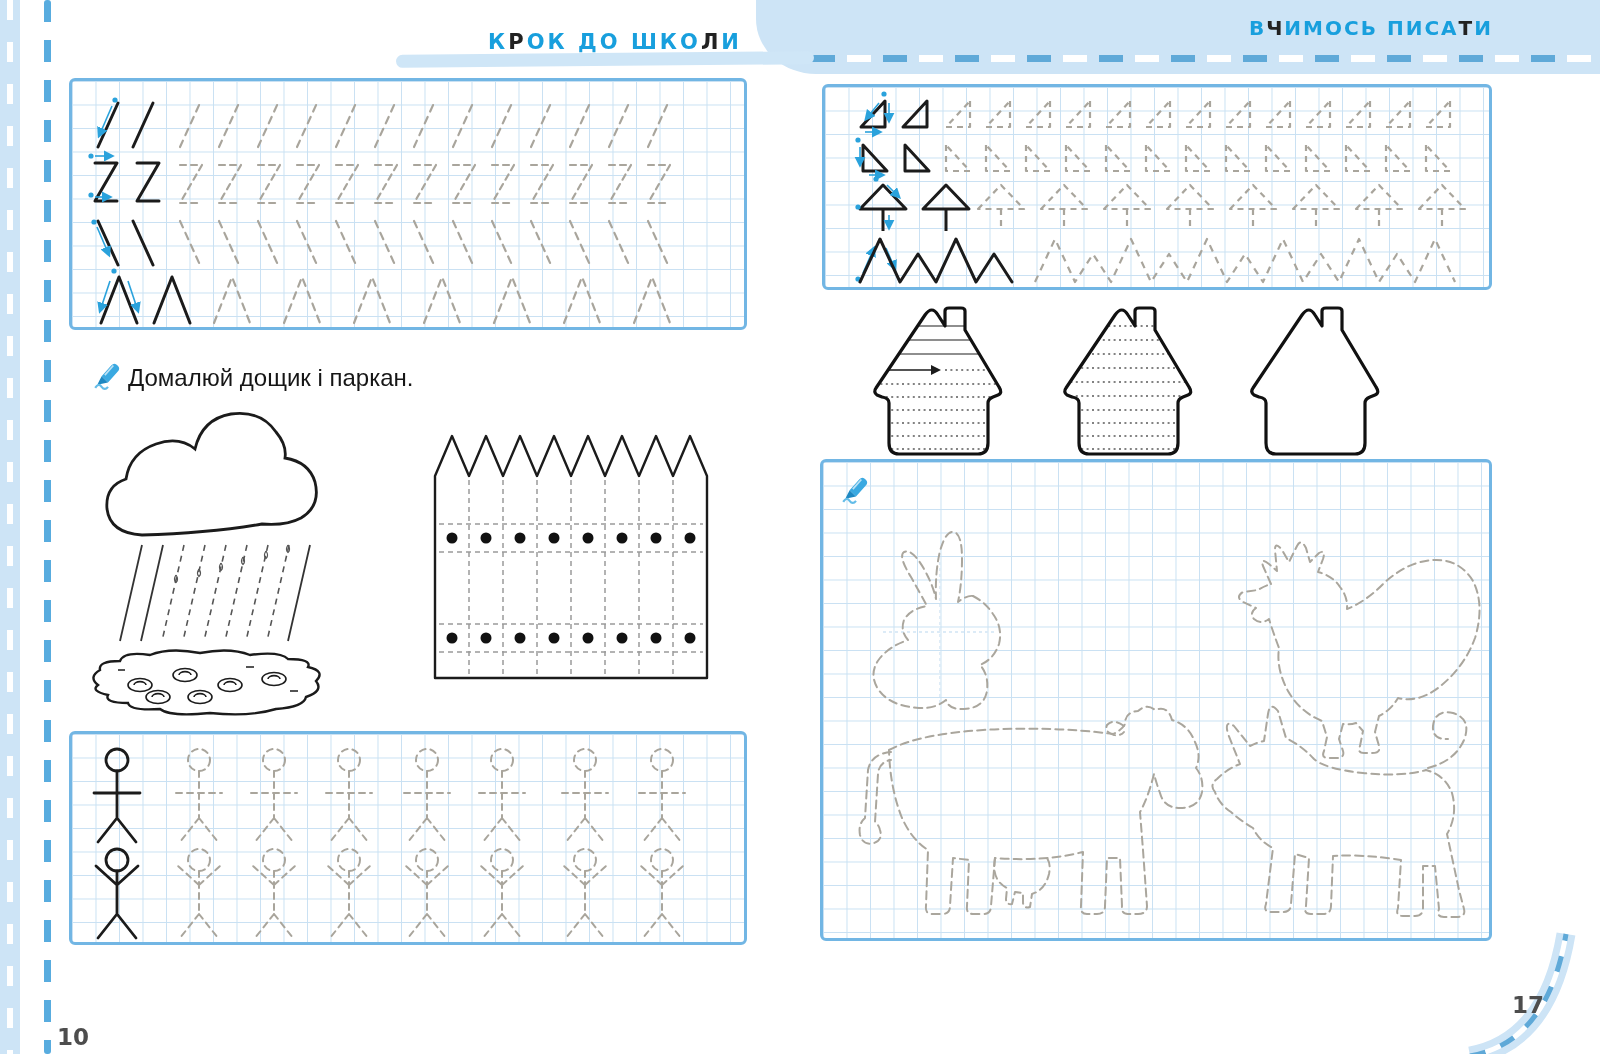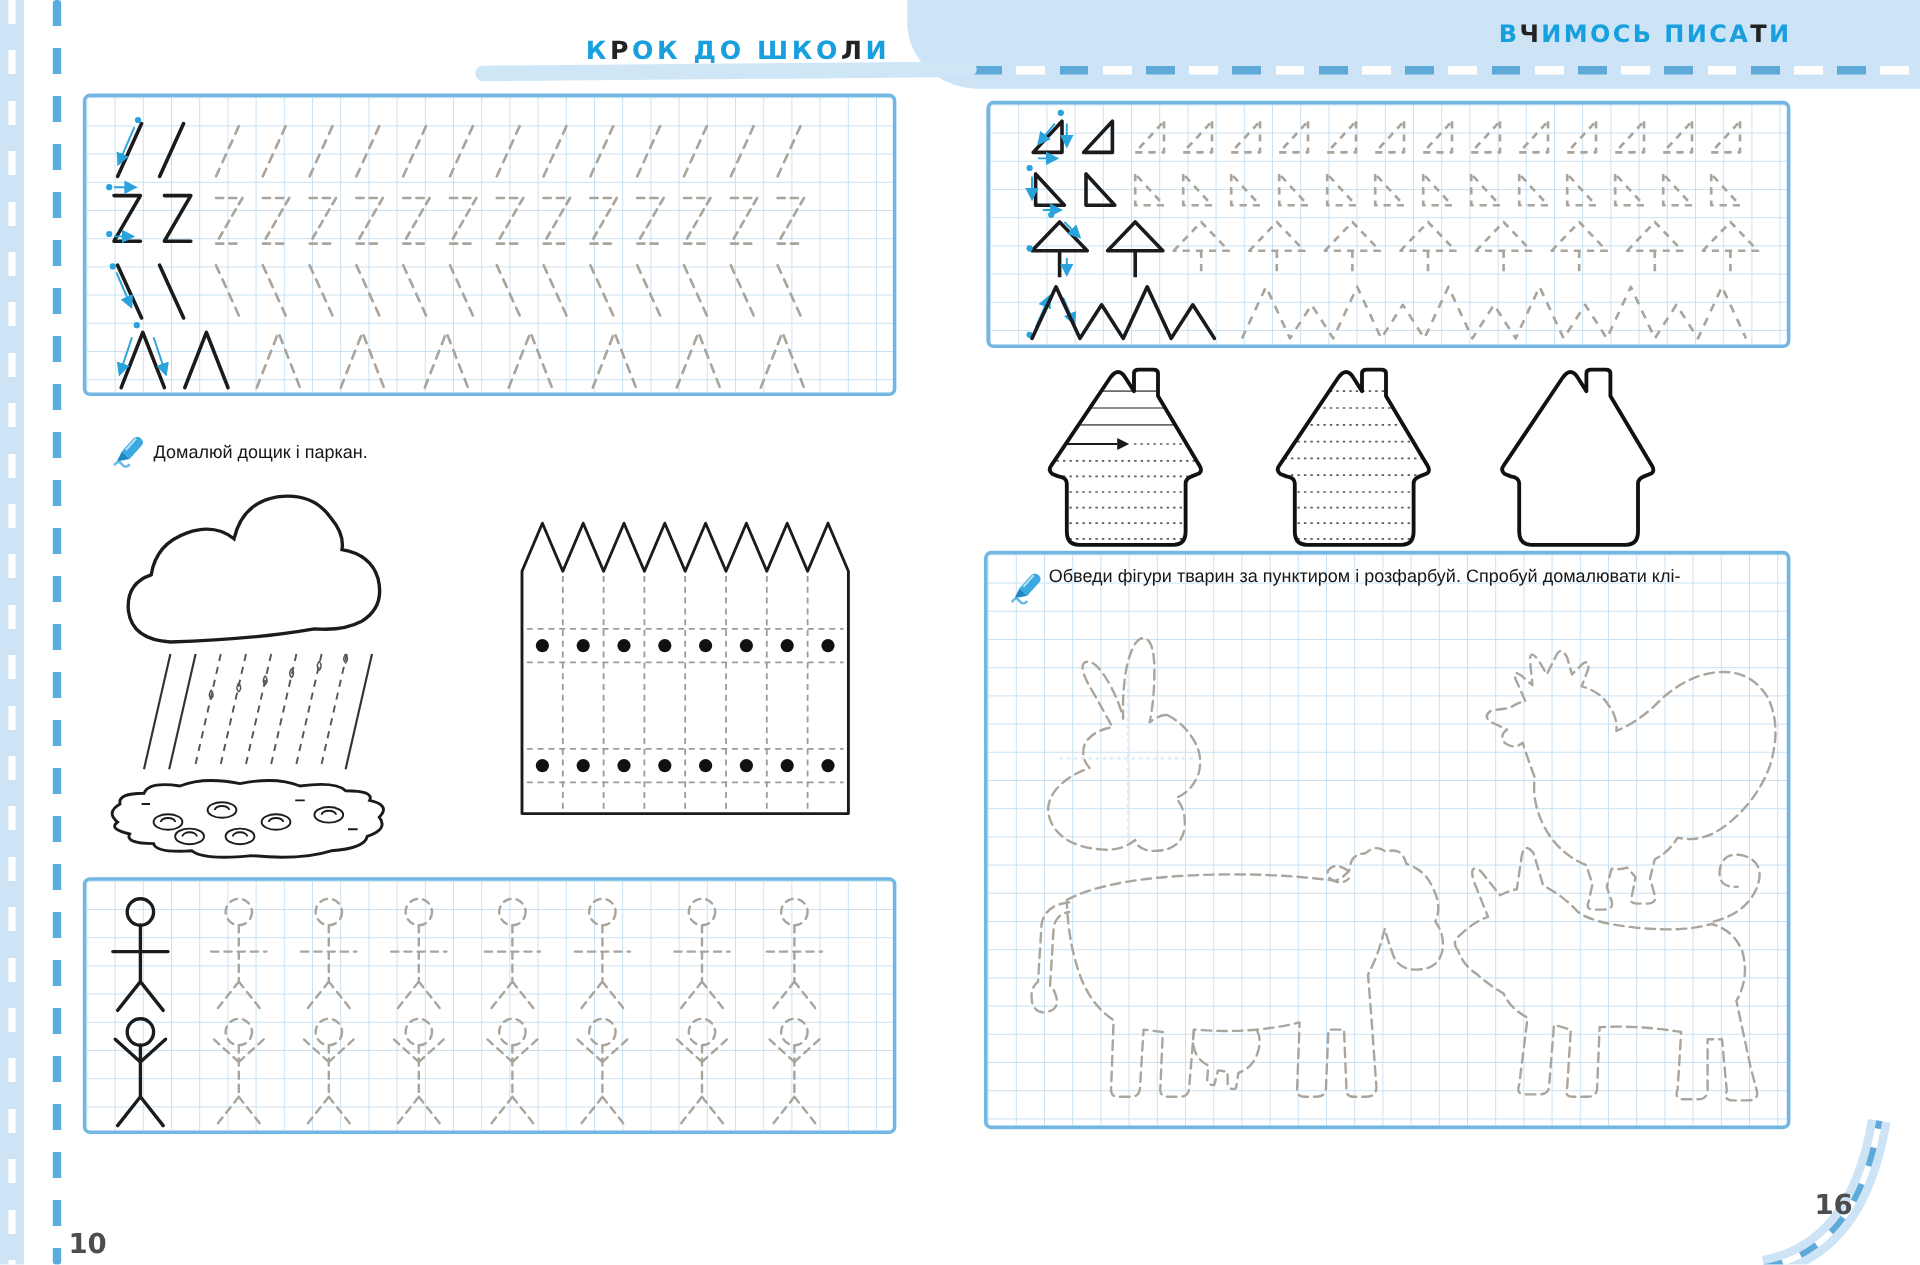--- a/index.html
+++ b/index.html
@@ -6,21 +6,21 @@
   .sheet{position:relative;width:1600px;height:1054px;background:#fff;overflow:hidden;font-family:"Liberation Sans",sans-serif;}
   .abs{position:absolute;}
   .panel{position:absolute;border:3px solid #72b6e4;border-radius:6px;background-color:#fff;
          background-image:linear-gradient(to right,#c9e1f3 1px,transparent 1px),
                           linear-gradient(to bottom,#c9e1f3 1px,transparent 1px);
          background-size:23.5px 23.5px;}
   .panel svg{position:absolute;left:0;top:0;}
   .hdr{position:absolute;font-family:"DejaVu Sans",sans-serif;font-weight:bold;font-size:21px;
        letter-spacing:3px;color:#189fdd;white-space:nowrap;}
   .hdr .k{color:#222;}
-  .task{position:absolute;font-size:15px;color:#161616;line-height:27px;}
+  .task{position:absolute;font-size:24px;color:#161616;line-height:27px;}
   .pnum{position:absolute;font-family:"DejaVu Sans",sans-serif;font-weight:bold;font-size:23px;color:#4d4d4d;}
   .band-left{position:absolute;left:0;top:0;width:20px;height:1054px;background:#cde4f6;}
   .band-left-dashes{position:absolute;left:7px;top:0;width:6px;height:100%;
        background:repeating-linear-gradient(180deg,#fff 0 20px,transparent 20px 42px);}
   .edge-dashes{position:absolute;left:44px;top:0;width:7px;height:1054px;
        background:repeating-linear-gradient(180deg,#58acdf 0 22px,transparent 22px 40px);border-radius:3px;}
   .band-top{position:absolute;left:756px;top:0;width:844px;height:74px;background:#cde4f6;
        border-bottom-left-radius:60px 55px;}
   .band-top-dashes{position:absolute;left:775px;top:55px;width:825px;height:7px;border-radius:4px;
        background:repeating-linear-gradient(90deg,#fff 0 24px,transparent 24px 36px,#5fa9d8 36px 60px,transparent 60px 72px);}
@@ -379,18 +379,17 @@
     </svg>
   </div>
 
   <svg class="abs" style="left:840px;top:472px;" width="32" height="32" viewBox="0 0 30 30">
     <path d="M9,17 L18,7 Q21,4 24,7 Q27,10 24,13 L15,23 Z" fill="#3aa9e1"></path>
     <path d="M12,16 L20,7" stroke="rgba(255,255,255,0.65)" stroke-width="1.6" fill="none"></path>
     <path d="M9,17 L15,23 L5,25 Z" fill="#1e88c2"></path>
     <path d="M3,28 Q6,23 9,27 T15,27" stroke="#63bce8" stroke-width="2" fill="none"></path>
   </svg>
   <div class="task" style="left:874px;top:467px;width:610px;">
-    <div>Обведи фігури тварин за пунктиром і розфарбуй. Спробуй домалювати клі-</div>
-  </div>
-
-  <div class="pnum" style="left:1512px;top:992px;">16</div>
+  </div>
+
+  <div class="pnum" style="left:1512px;top:992px;">17</div>
 
 </div>
 
 </body></html>

